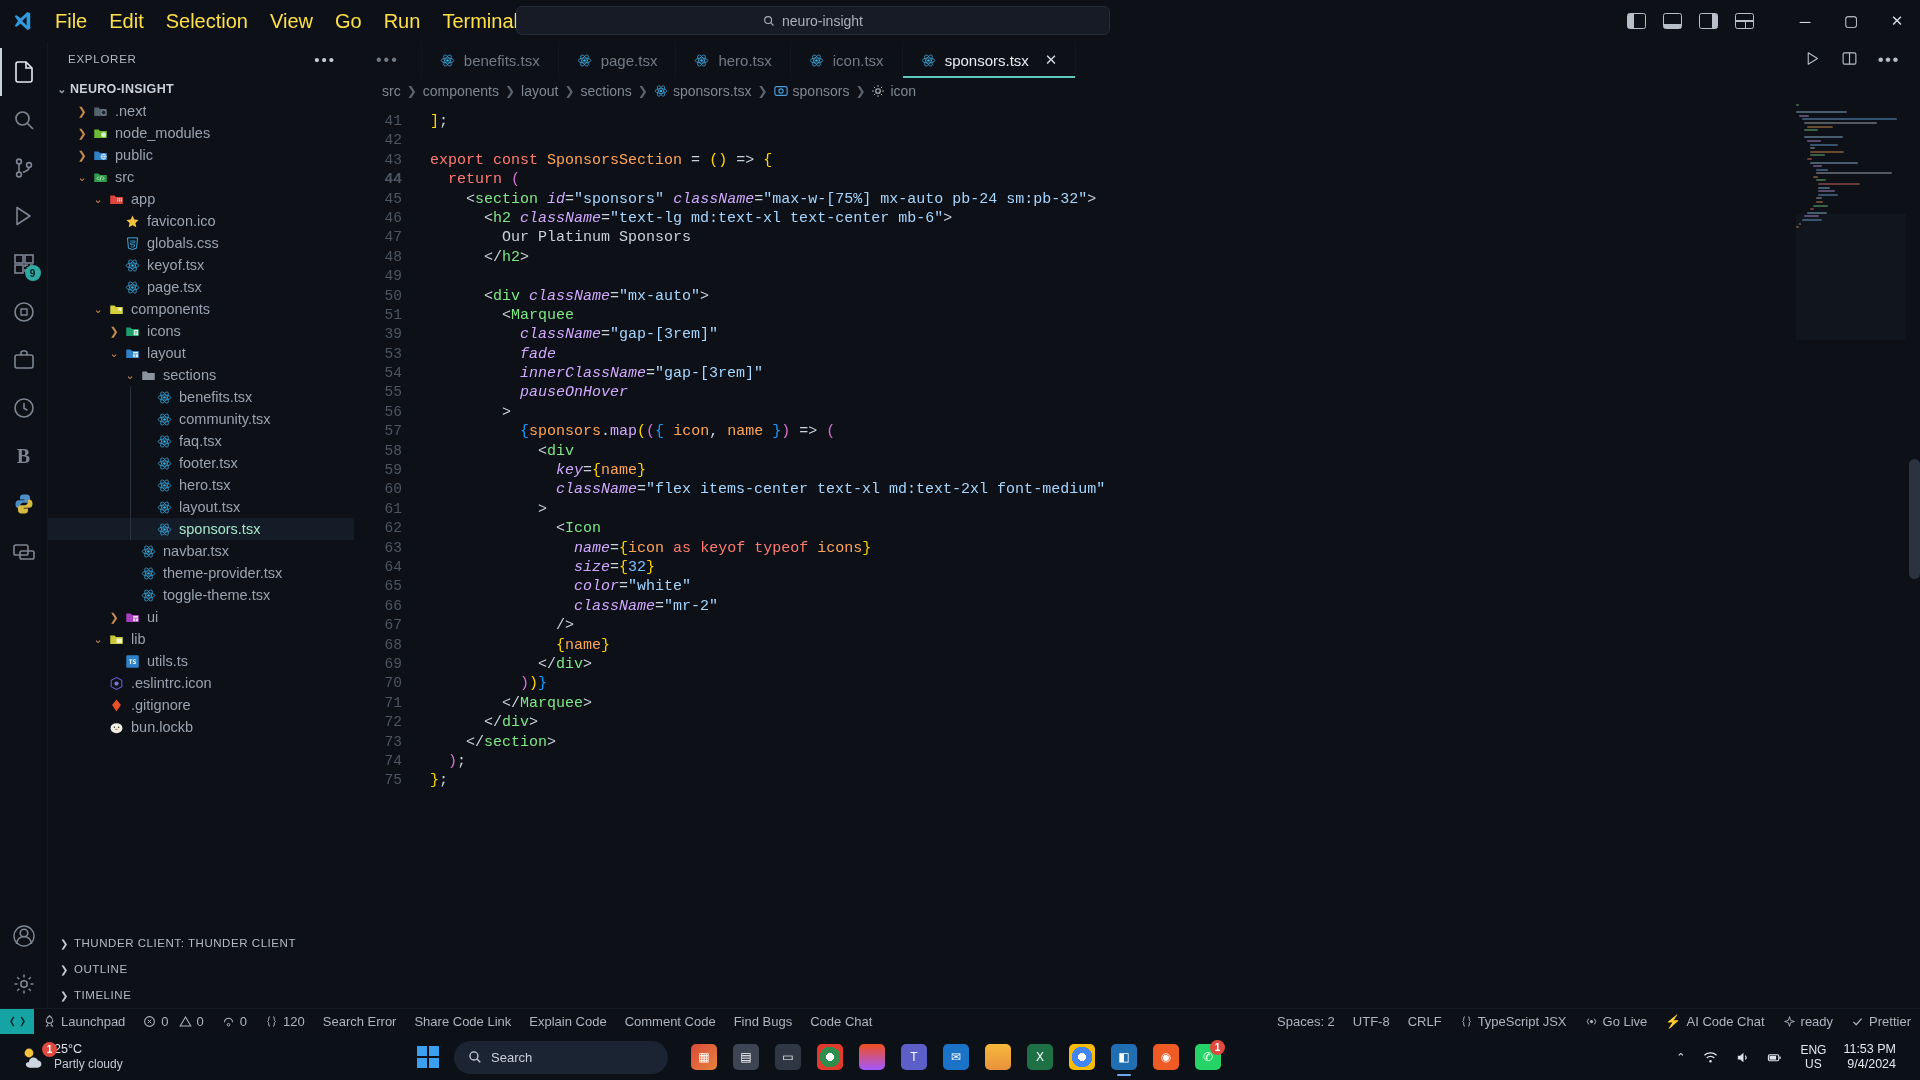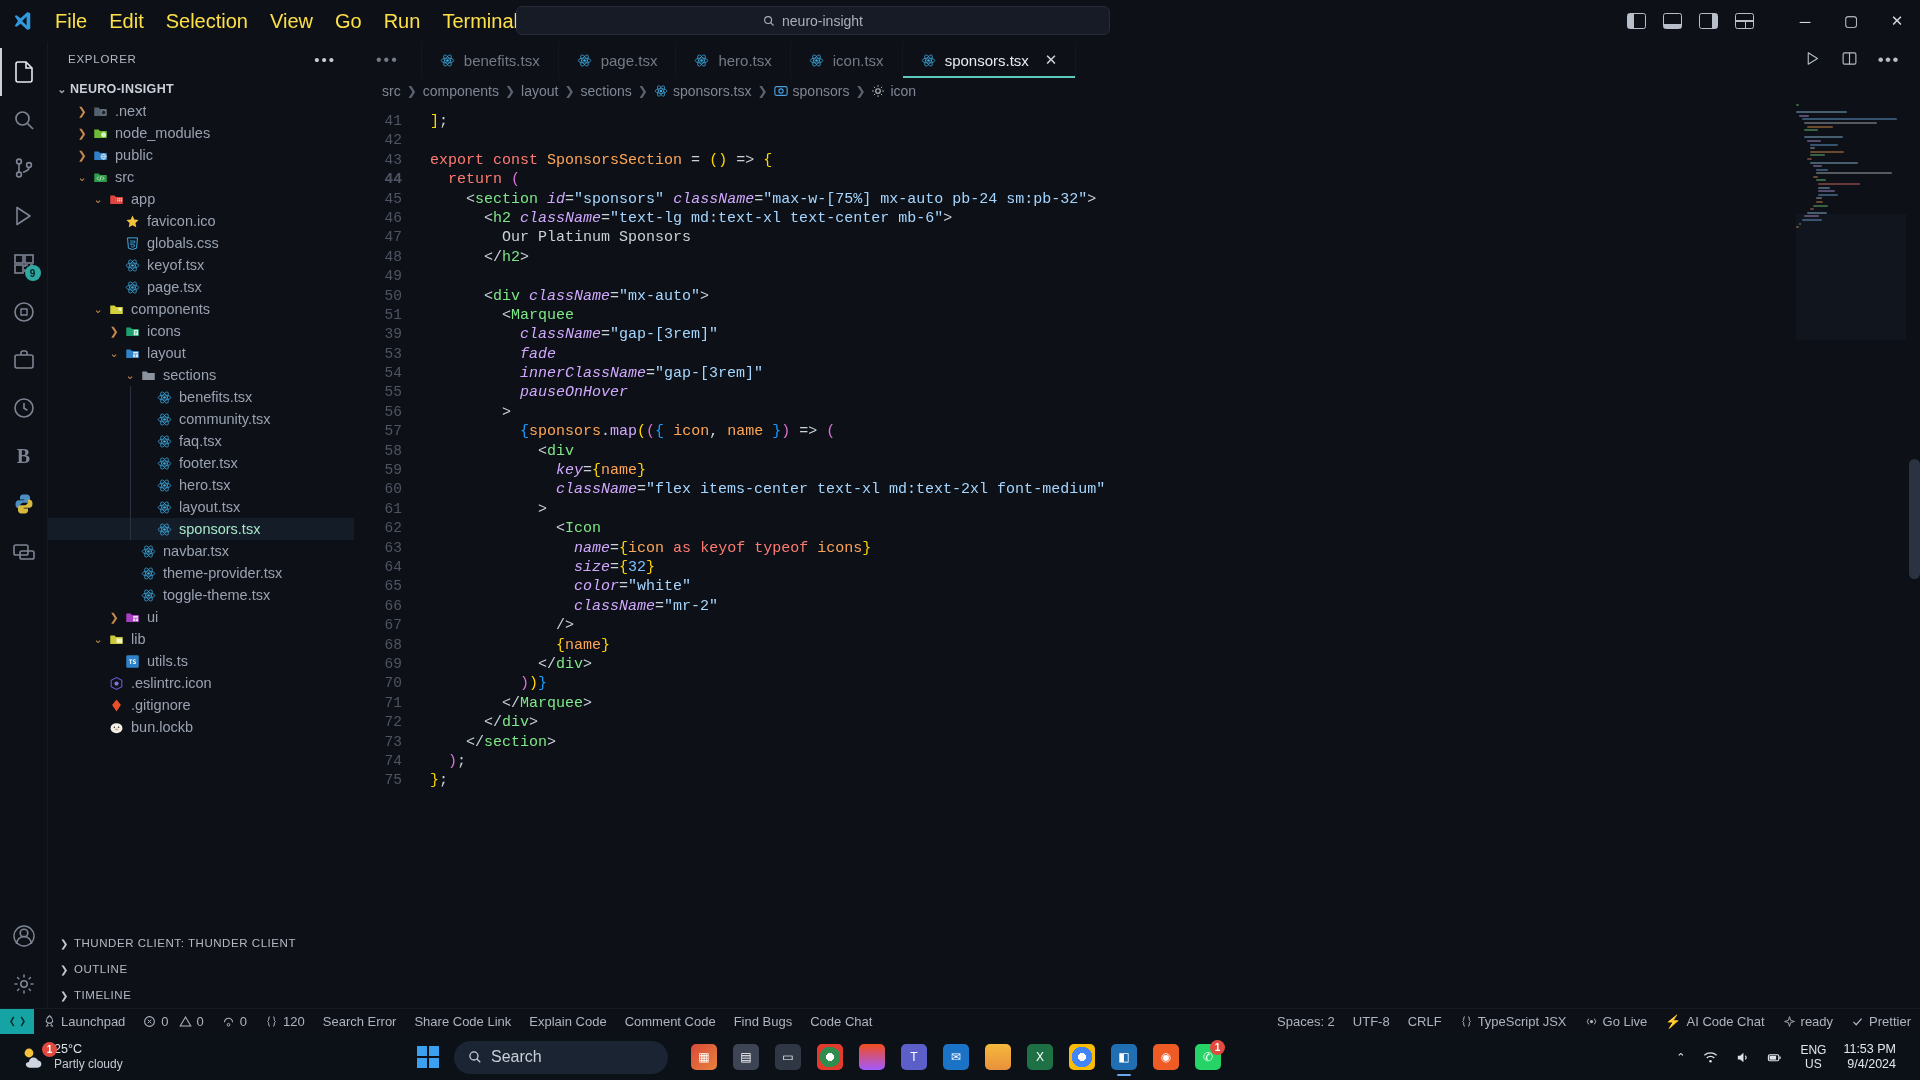--- a/index.html
+++ b/index.html
@@ -162,21 +162,21 @@
   .weather .notif-dot {
     position:absolute; left:22px; top:-2px; width:15px; height:15px; border-radius:50%;
     background:#e04a3f; color:#fff; font-size:10px; display:flex; align-items:center; justify-content:center; font-weight:bold;
   }
   .tb-center { position:absolute; left:410px; display:flex; align-items:center; gap:8px; }
   .startbtn { width:36px; height:36px; display:flex; align-items:center; justify-content:center; }
   .winlogo { width:22px; height:22px; display:grid; grid-template-columns:1fr 1fr; grid-template-rows:1fr 1fr; gap:2.5px; }
   .winlogo i { background:#3aa0ef; display:block; }
   .tb-search {
     width:214px; height:33px; background:#1b2432; border-radius:17px; display:flex; align-items:center;
-    gap:9px; padding:0 14px; font-size:16px; color:#c9cfd9;
+    gap:9px; padding:0 14px; font-size:13px; color:#c9cfd9;
   }
   .tb-search svg { width:14px; height:14px; }
   .tb-apps { display:flex; align-items:center; gap:2px; margin-left:8px; }
   .tapp { width:40px; height:40px; display:flex; align-items:center; justify-content:center; position:relative; border-radius:5px; }
   .tapp .sq { width:26px; height:26px; border-radius:5px; display:flex; align-items:center; justify-content:center; font-size:12px; color:#fff; }
   .tapp .wabadge {
     position:absolute; right:3px; top:3px; width:15px; height:15px; border-radius:50%;
     background:#e04a3f; color:#fff; font-size:10px; font-weight:bold; display:flex; align-items:center; justify-content:center;
   }
   .tapp.running::after { content:""; position:absolute; bottom:1px; left:50%; transform:translateX(-50%); width:14px; height:2.5px; border-radius:2px; background:#6aa9ee; }

